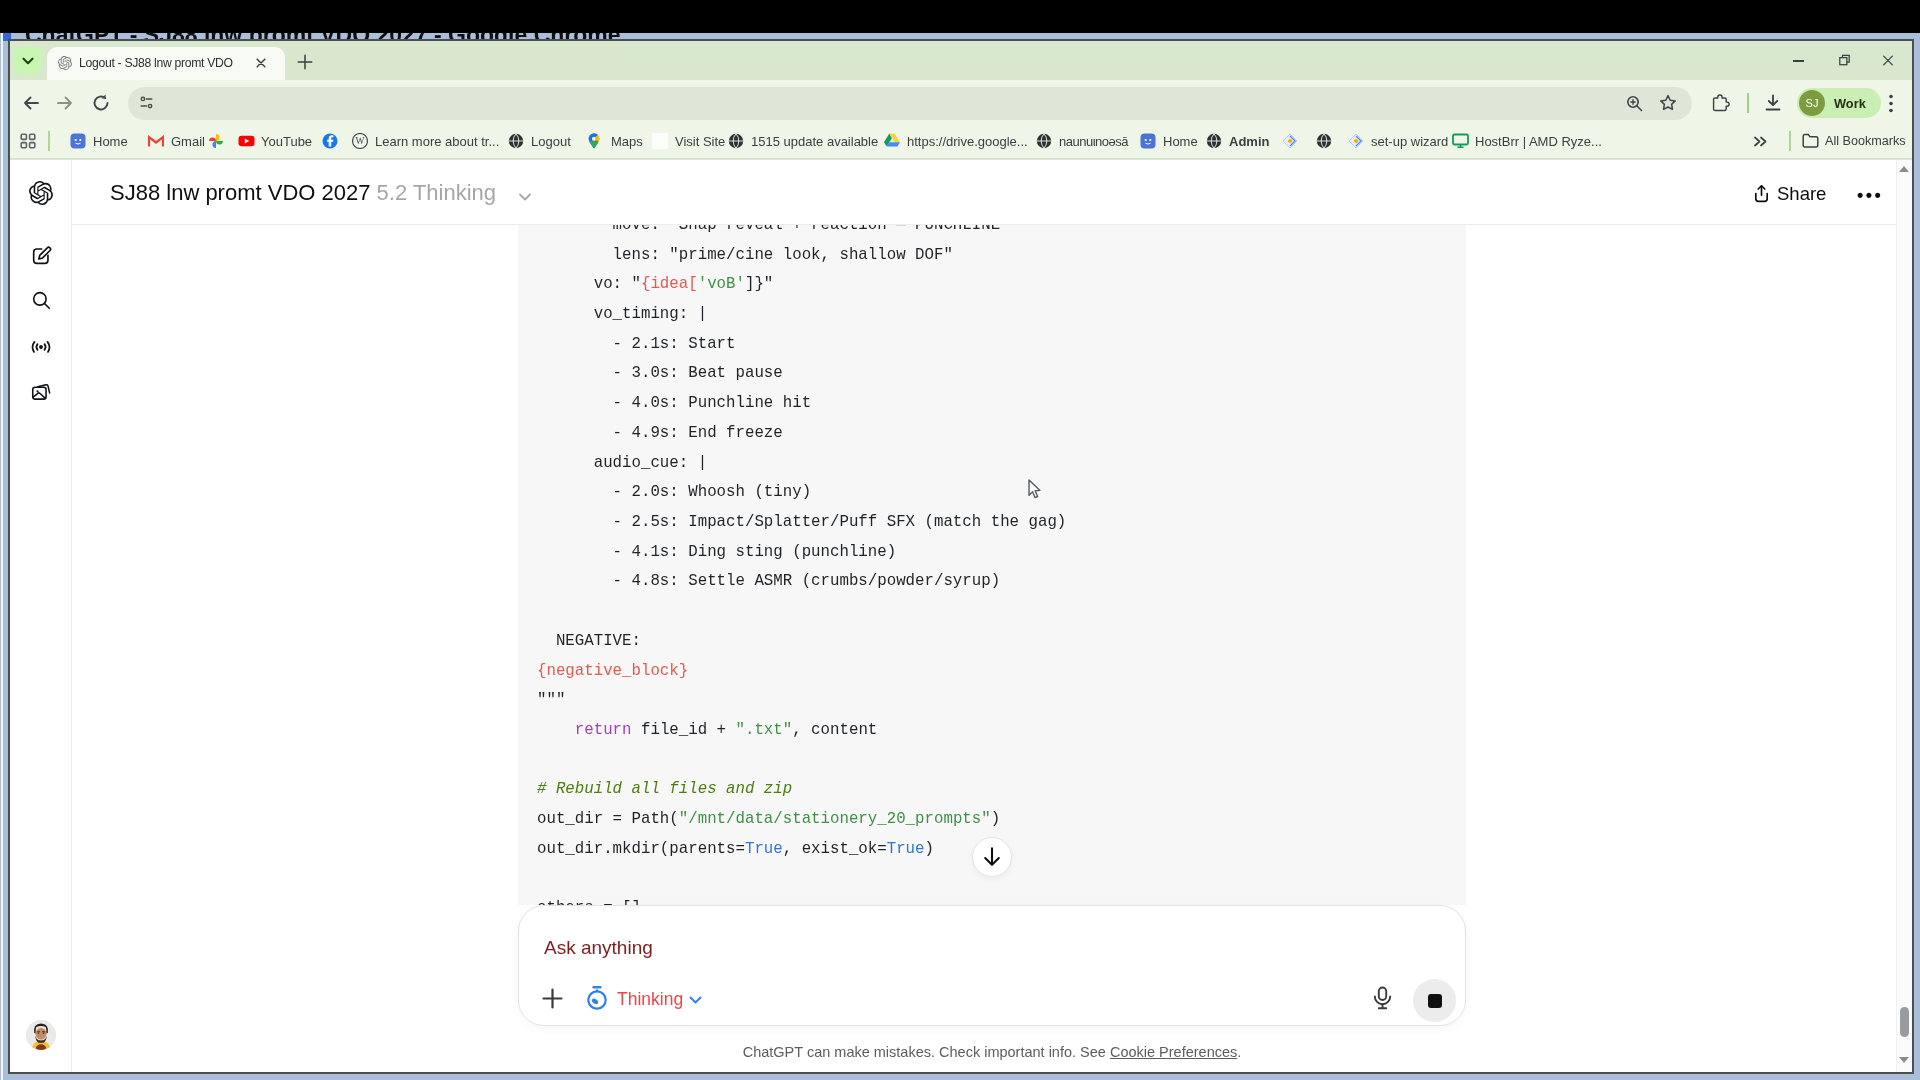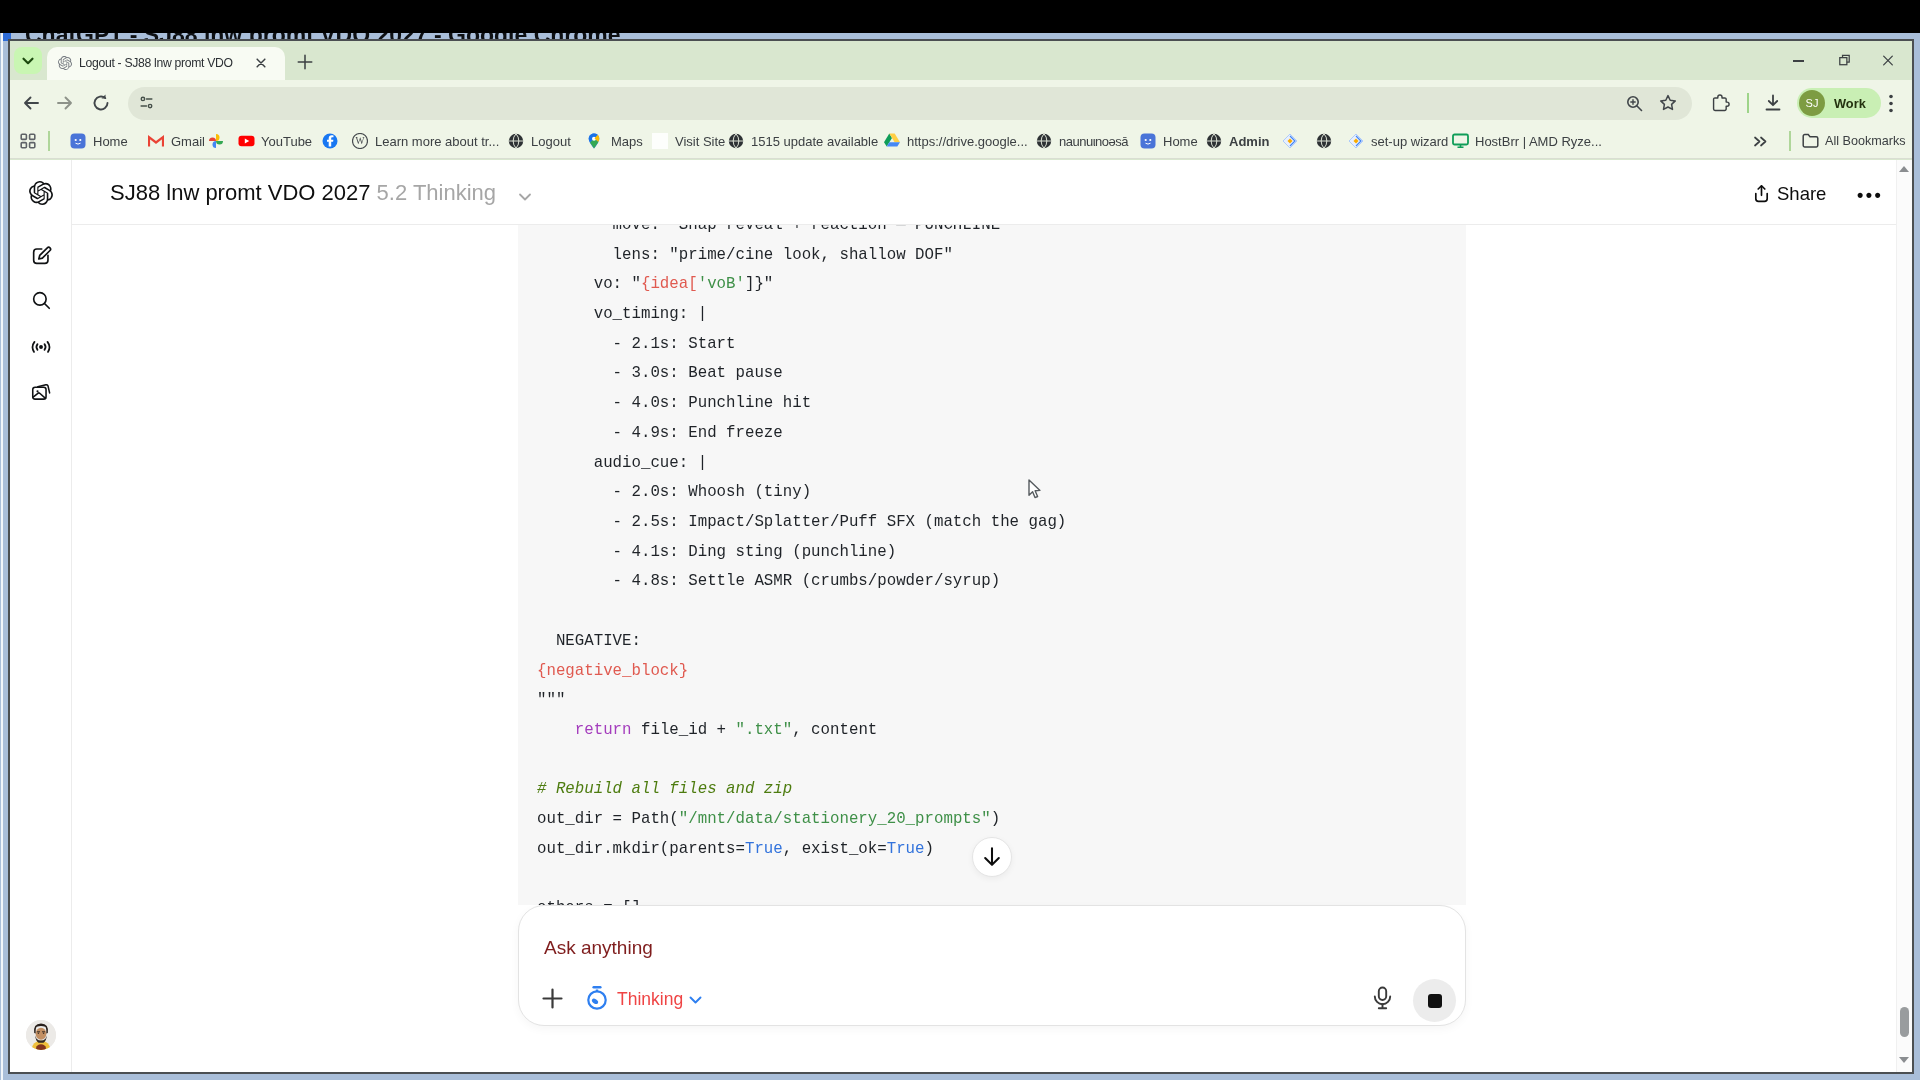--- a/index.html
+++ b/index.html
@@ -453,20 +453,21 @@
             <path d="M2.8 10.5 a7.7 7.7 0 0 0 15.4 0"></path>
             <path d="M10.5 18.2 V21.5"></path>
             <path d="M6.8 22.3 H14.2"></path>
           </svg>
       </div>
       <div class="abs" style="left:894px;top:73px;width:43px;height:43px;border-radius:50%;background:#ececec;">
         <div class="abs" style="left:14.5px;top:14.5px;width:14px;height:14px;background:#111;border-radius:3px;"></div>
       </div>
     </div>
 
+    <div class="abs" style="left:508px;top:884px;width:948px;text-align:center;font-size:14.5px;color:#5d5d5d;white-space:nowrap;">ChatGPT can make mistakes. Check important info. See <span style="text-decoration:underline;">Cookie Preferences</span>.</div>
 
     <div class="abs" style="left:1886px;top:0;width:16px;height:912px;background:#fbfbfb;border-left:1px solid #f0f0f0;"></div>
     <div class="abs" style="left:1888px;top:4px;width:12px;height:10px;">
       <svg width="12" height="10" viewBox="0 0 12 10">
           <path d="M6 2 L11 8 H1 Z" fill="#8a8d90"></path>
         </svg>
     </div>
     <div class="abs" style="left:1888px;top:895px;width:12px;height:10px;">
       <svg width="12" height="10" viewBox="0 0 12 10">
           <path d="M1 2 H11 L6 8 Z" fill="#8a8d90"></path>

